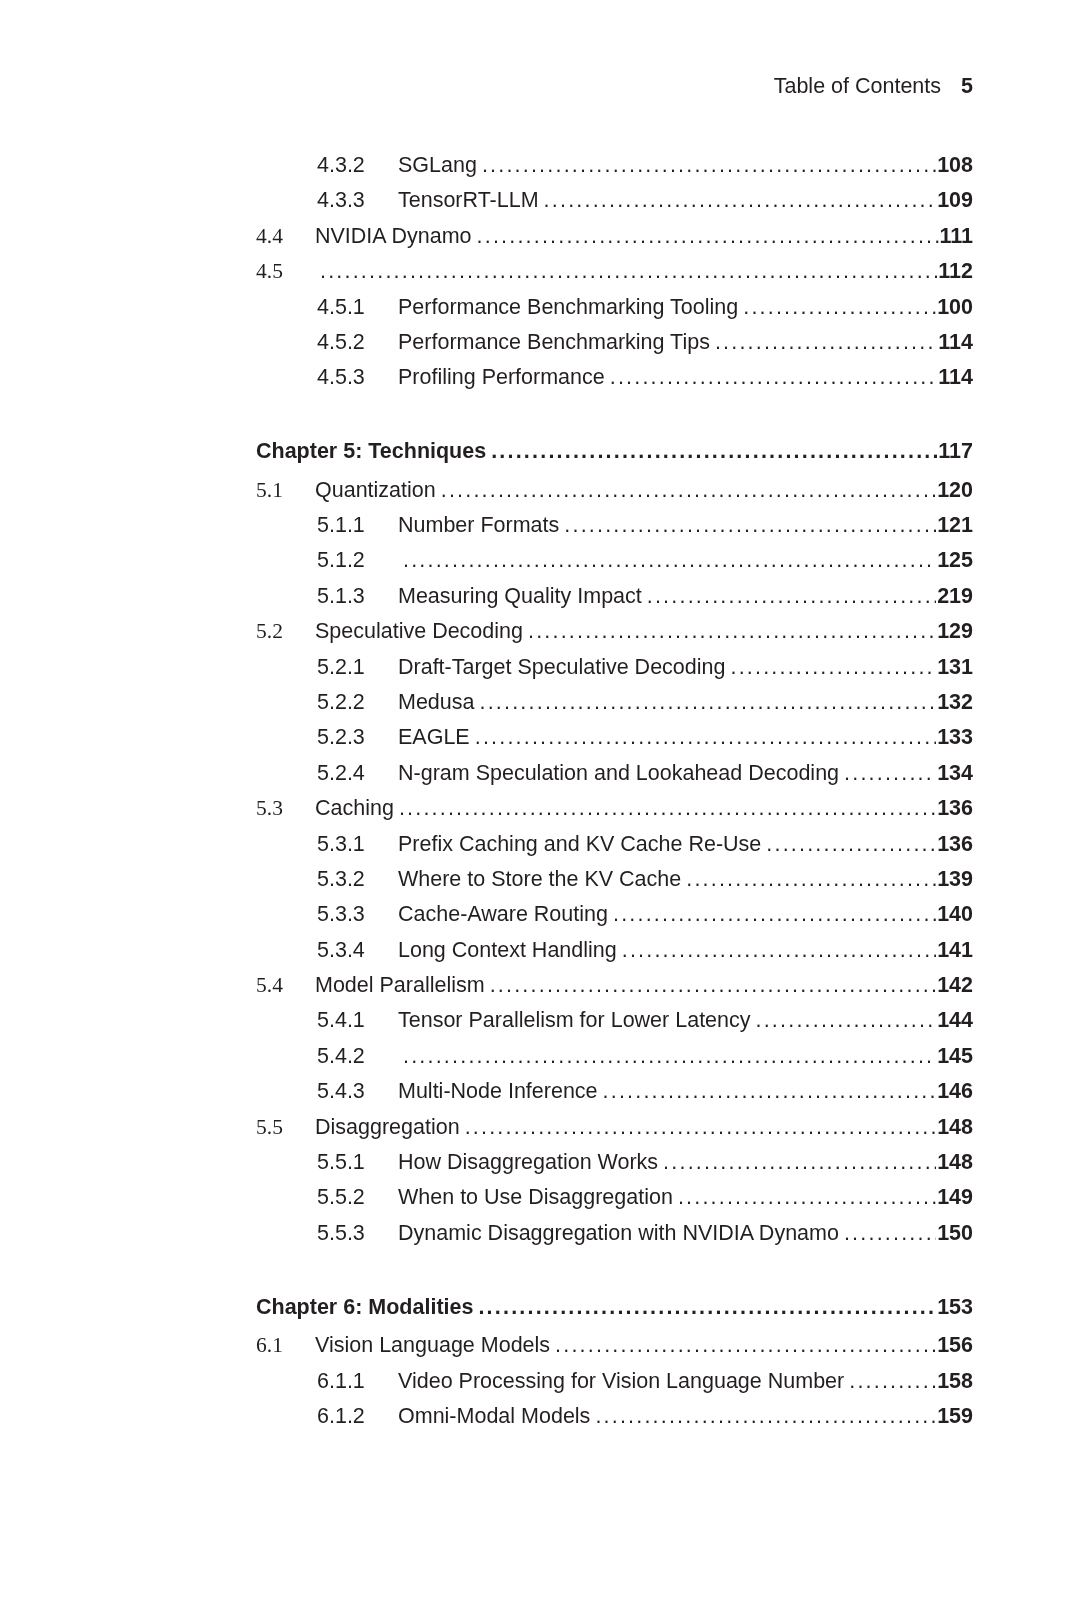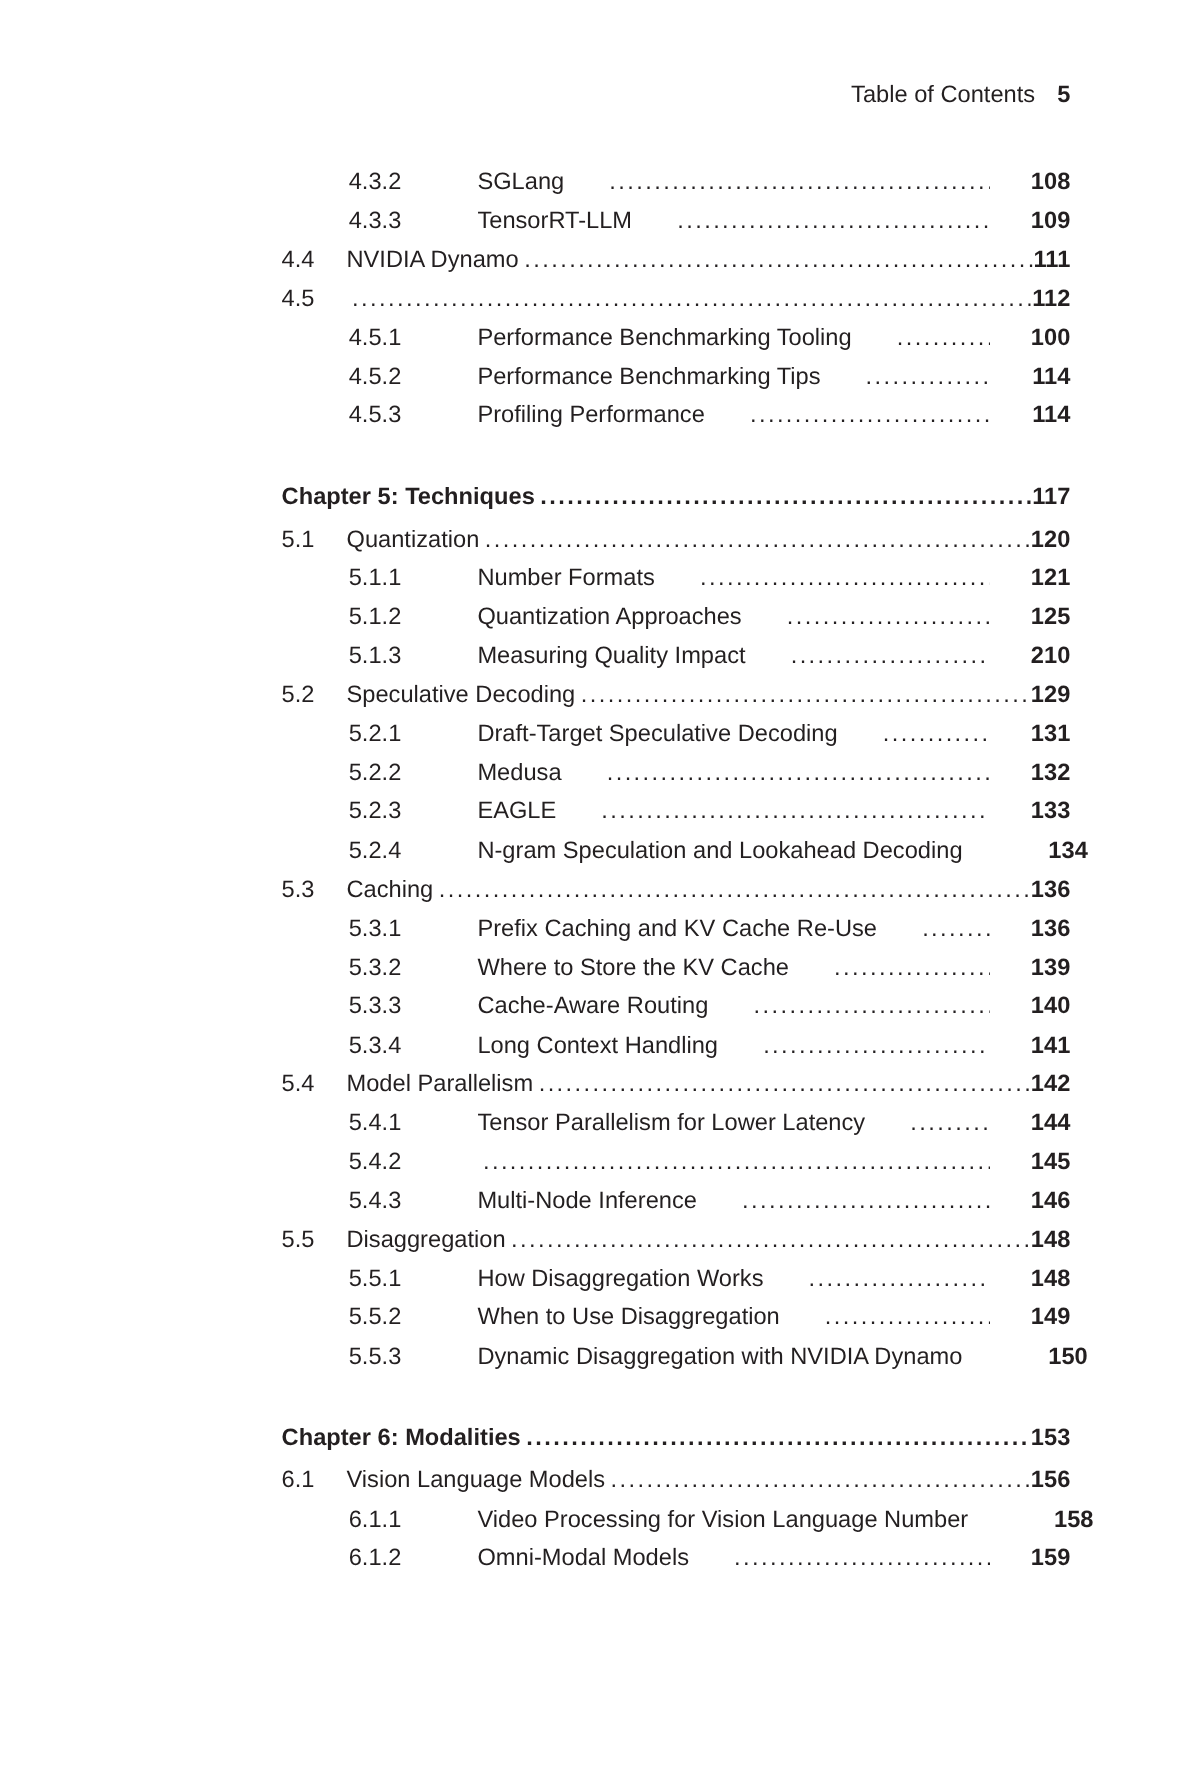--- a/index.html
+++ b/index.html
@@ -31,22 +31,22 @@
     width: 717px;
   }
   .toc-row {
     display: flex;
     align-items: baseline;
     height: 35.4px;
     line-height: 35.4px;
     font-size: 21.5px;
   }
   .toc-row .num { flex: 0 0 auto; }
-  .row-l1 .num { width: 59px; }
-  .row-l2 { padding-left: 61px; gap: 36px; }
+  .row-l1 .num { width: 59px; font-family: Liberation Serif, serif; }
+  .row-l2 { padding-left: 61px; }
   .row-l2 .num { width: 81px; }
   .toc-row .label { flex: 0 0 auto; white-space: nowrap; }
   .toc-row .leader {
     flex: 1 1 auto;
     min-width: 0;
     overflow: hidden;
     white-space: nowrap;
     letter-spacing: 2.2px;
     margin: 0 1px 0 5px;
   }
@@ -123,29 +123,28 @@
         <span class="pagenum">120</span>
       </div>
       <div class="toc-row row-l2">
         <span class="num">5.1.1</span>
         <span class="label">Number Formats</span>
         <span class="leader">........................................................................................................................................................................................................</span>
         <span class="pagenum">121</span>
       </div>
       <div class="toc-row row-l2">
         <span class="num">5.1.2</span>
-        <span class="label">Quantization Approaches</span>
         <span class="leader">........................................................................................................................................................................................................</span>
         <span class="pagenum">125</span>
       </div>
       <div class="toc-row row-l2">
         <span class="num">5.1.3</span>
         <span class="label">Measuring Quality Impact</span>
         <span class="leader">........................................................................................................................................................................................................</span>
-        <span class="pagenum">210</span>
+        <span class="pagenum">219</span>
       </div>
       <div class="toc-row row-l1">
         <span class="num">5.2</span>
         <span class="label">Speculative Decoding</span>
         <span class="leader">........................................................................................................................................................................................................</span>
         <span class="pagenum">129</span>
       </div>
       <div class="toc-row row-l2">
         <span class="num">5.2.1</span>
         <span class="label">Draft-Target Speculative Decoding</span>

